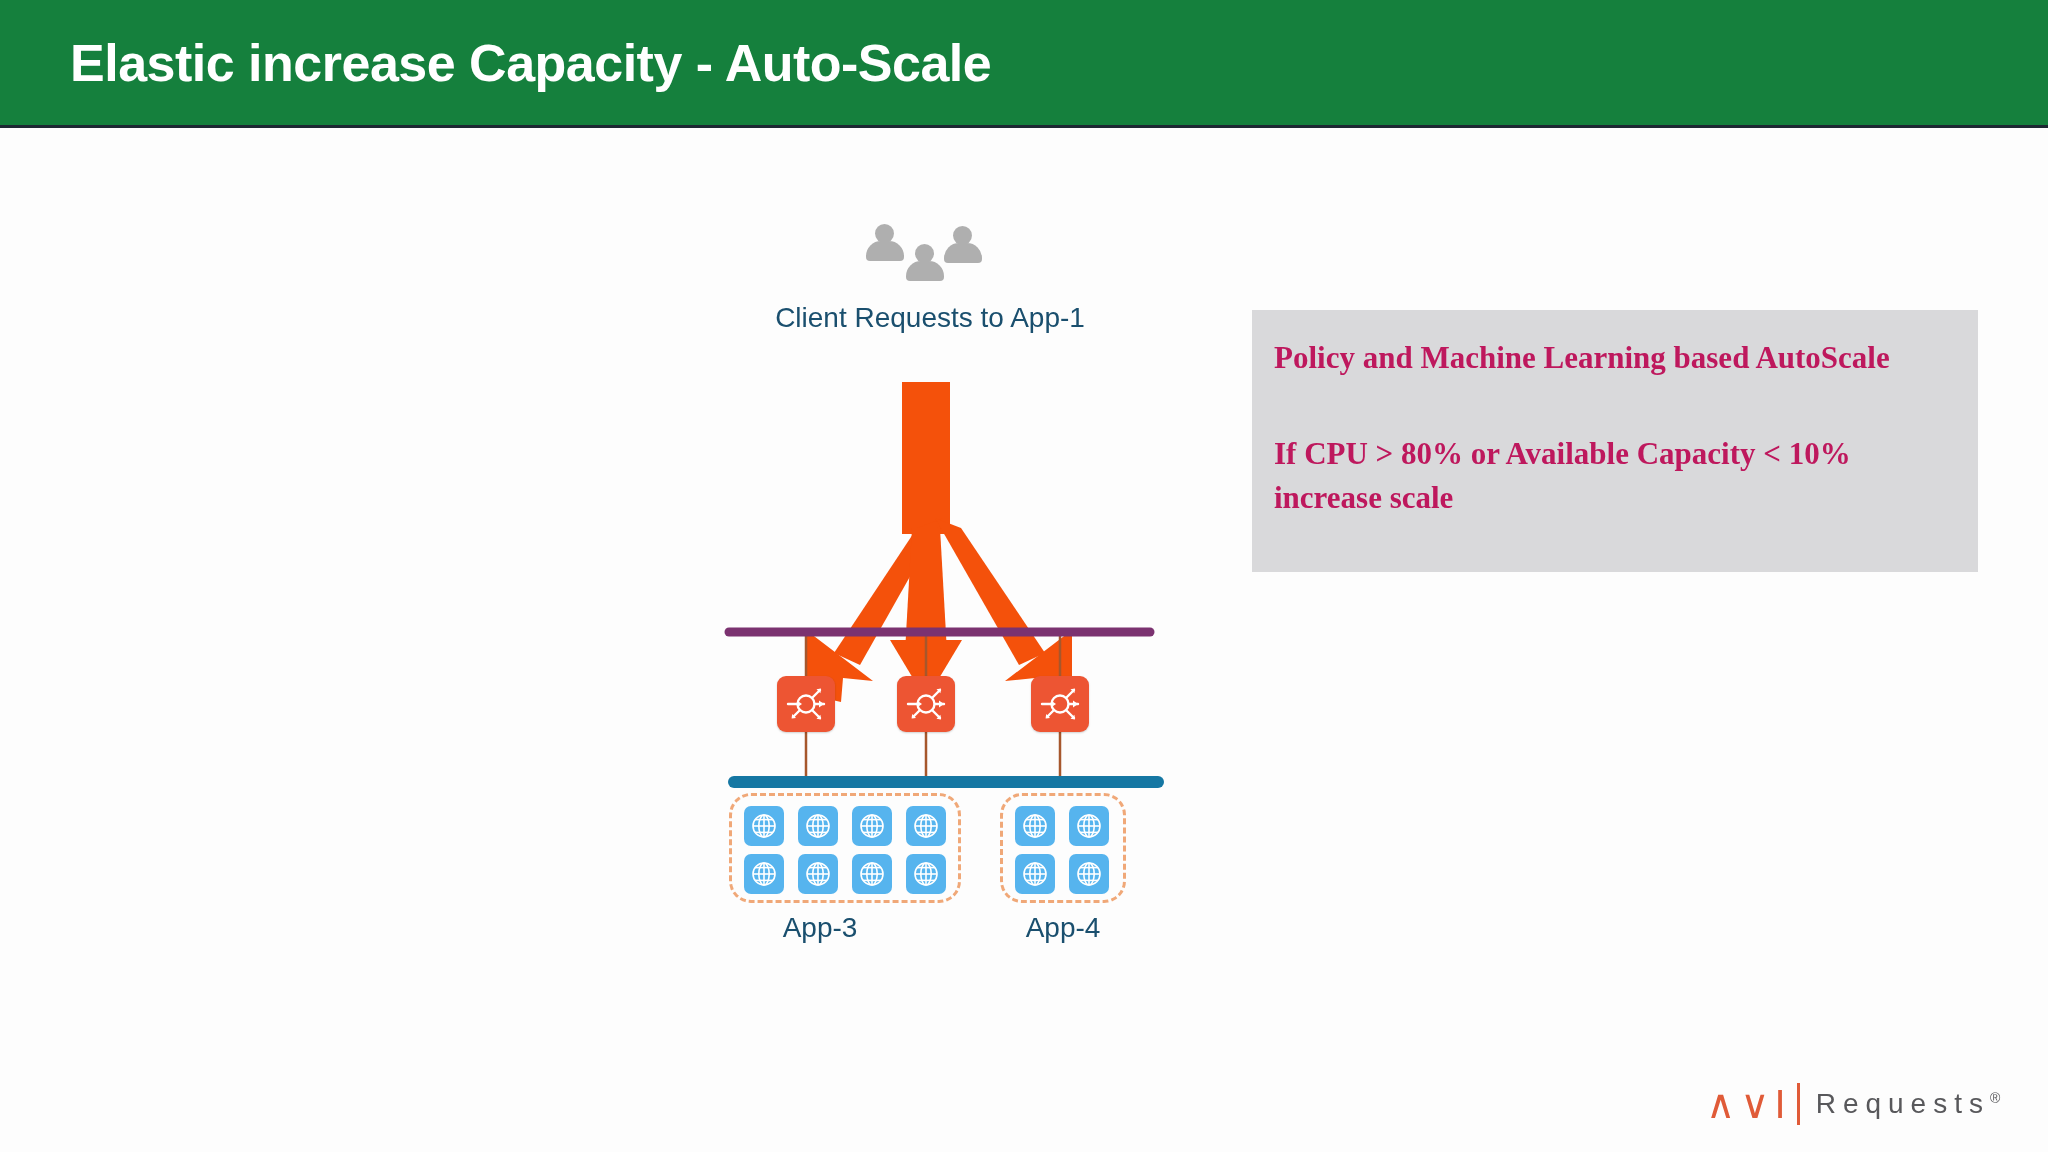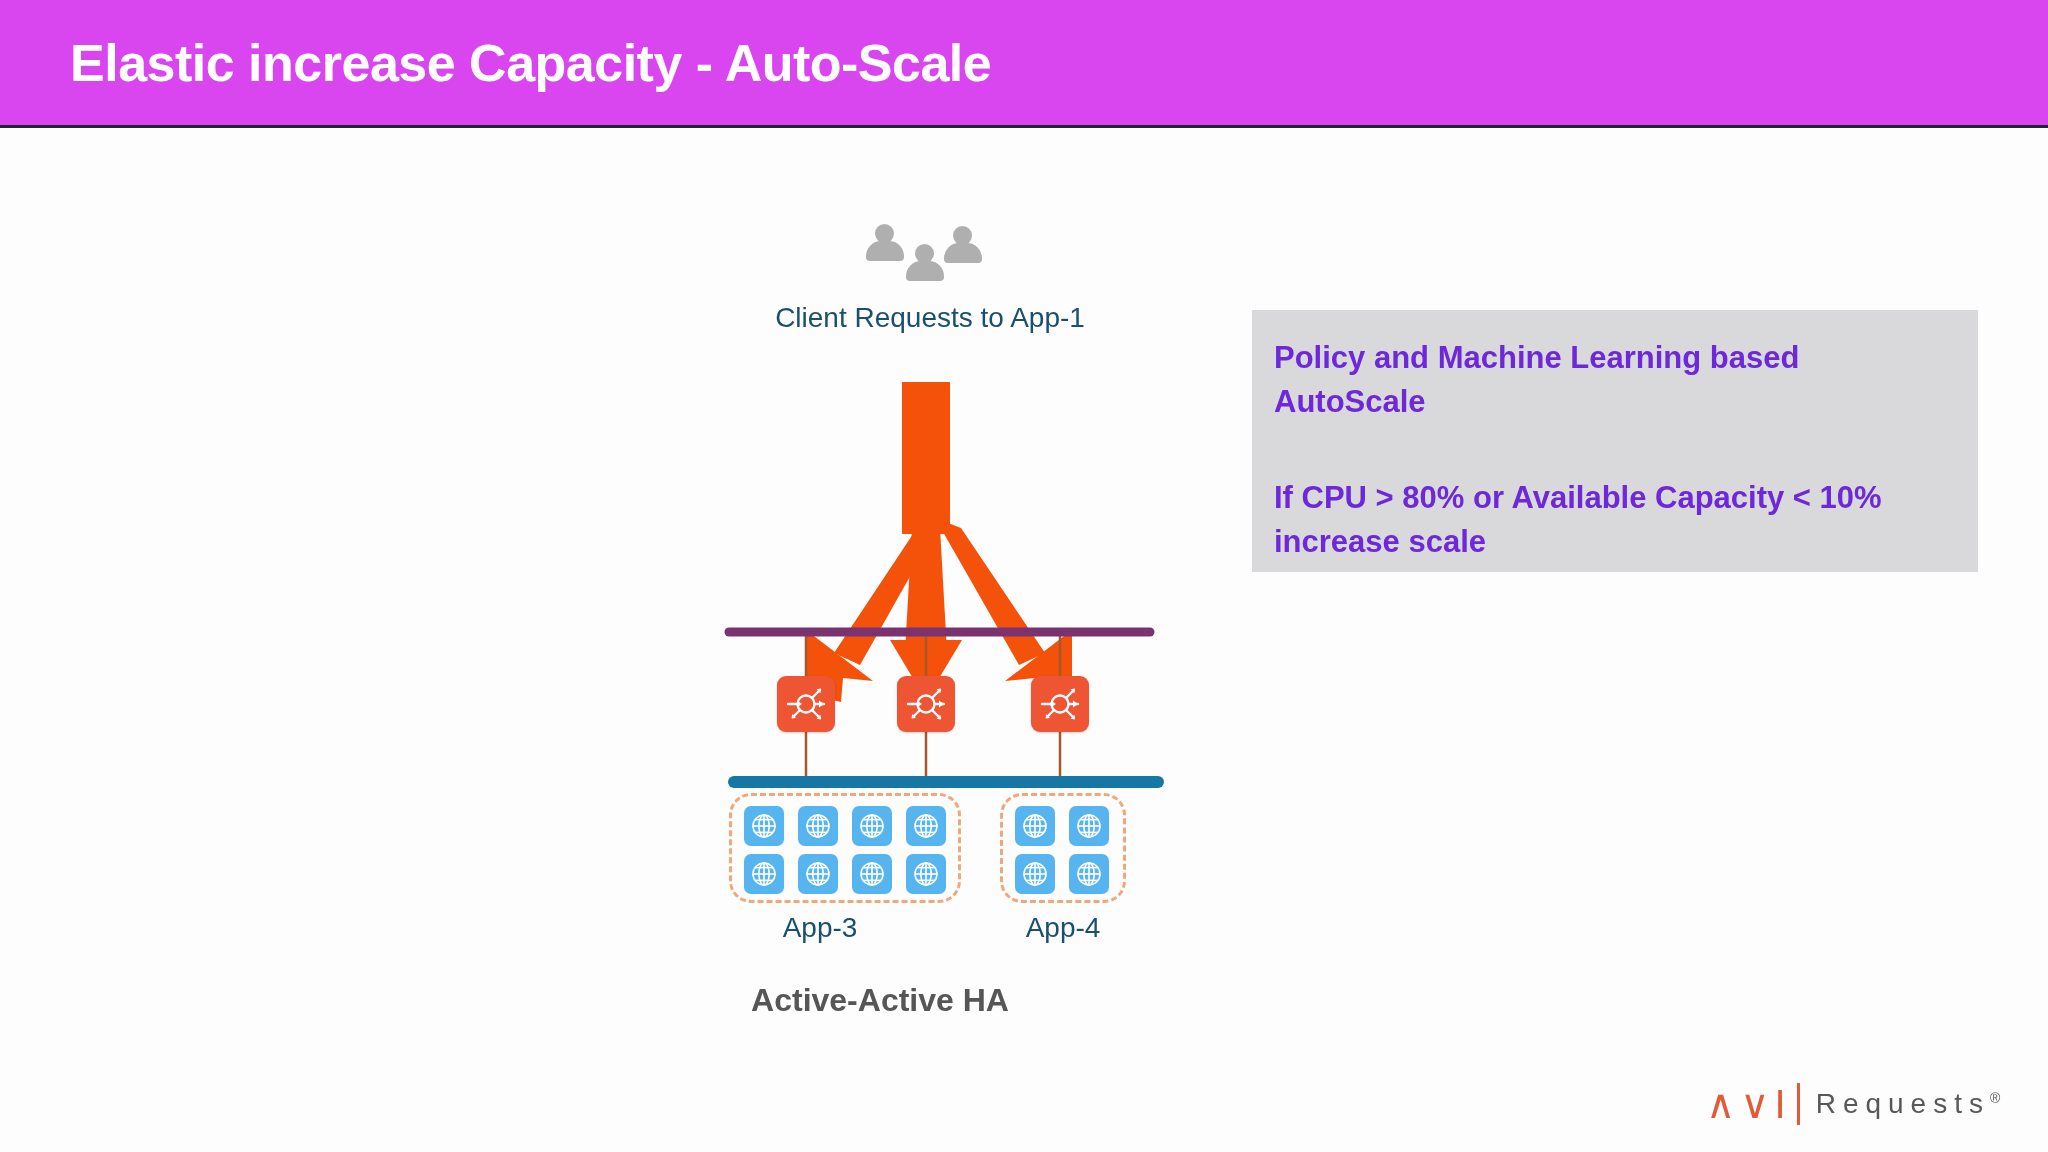--- a/index.html
+++ b/index.html
@@ -18,21 +18,21 @@
     background: #fdfdfd;
     overflow: hidden;
   }
 
   
   #title-bar {
     position: absolute;
     left: 0; top: 0;
     width: 2048px;
     height: 128px;
-    background: #d946ef;
+    background: #15803d;
     border-bottom: 3px solid #1d2733;
     box-sizing: border-box;
   }
   #title-text {
     position: absolute;
     left: 70px;
     top: 50%;
     transform: translateY(-50%);
     color: #ffffff;
     font-size: 52px;
@@ -47,26 +47,26 @@
     position: absolute;
     left: 1252px;
     top: 310px;
     width: 726px;
     height: 262px;
     background: #d9d9db;
     box-sizing: border-box;
     padding: 26px 28px 0 22px;
   }
   .info-para {
-    color: #6d28d9;
+    color: #be185d;
     font-size: 31px;
     font-weight: bold;
     line-height: 1.42;
     margin: 0;
-    font-family: Liberation Sans, sans-serif;
+    font-family: Liberation Serif, serif;
   }
   .info-gap { height: 52px; }
 
   
   #diagram {
     position: absolute;
     left: 0; top: 0;
     width: 2048px;
     height: 1152px;
   }
@@ -488,21 +488,20 @@
     <line x1="4" y1="15" x2="26" y2="15"></line>
     <line x1="6.2" y1="8.6" x2="23.8" y2="8.6"></line>
     <line x1="6.2" y1="21.4" x2="23.8" y2="21.4"></line>
     <line x1="15" y1="4" x2="15" y2="26"></line>
   </g>
 </svg>
         </div>
       </div>
     <div class="diagram-label" id="app2-label">App-4</div>
 
-    <div id="ha-label">Active-Active HA</div>
   </div>
 
   <div id="info-panel">
     <p class="info-para">Policy and Machine Learning based AutoScale</p>
     <div class="info-gap"></div>
     <p class="info-para">If CPU &gt; 80% or Available Capacity &lt; 10% increase scale</p>
   </div>
 
   <div id="logo">
     <span id="logo-mark">∧∨I</span>

